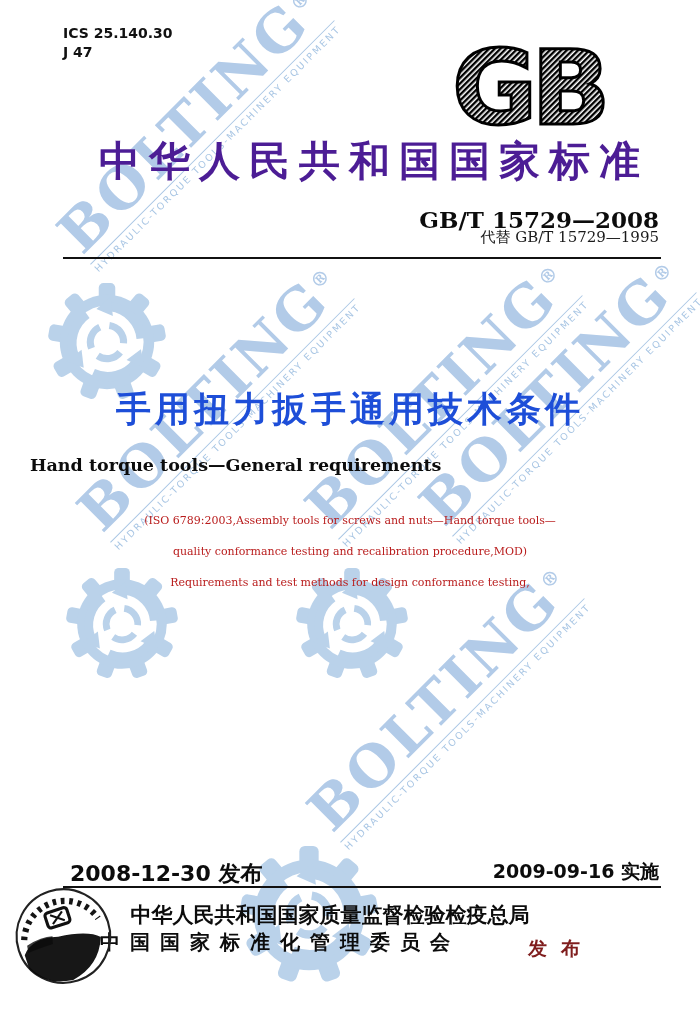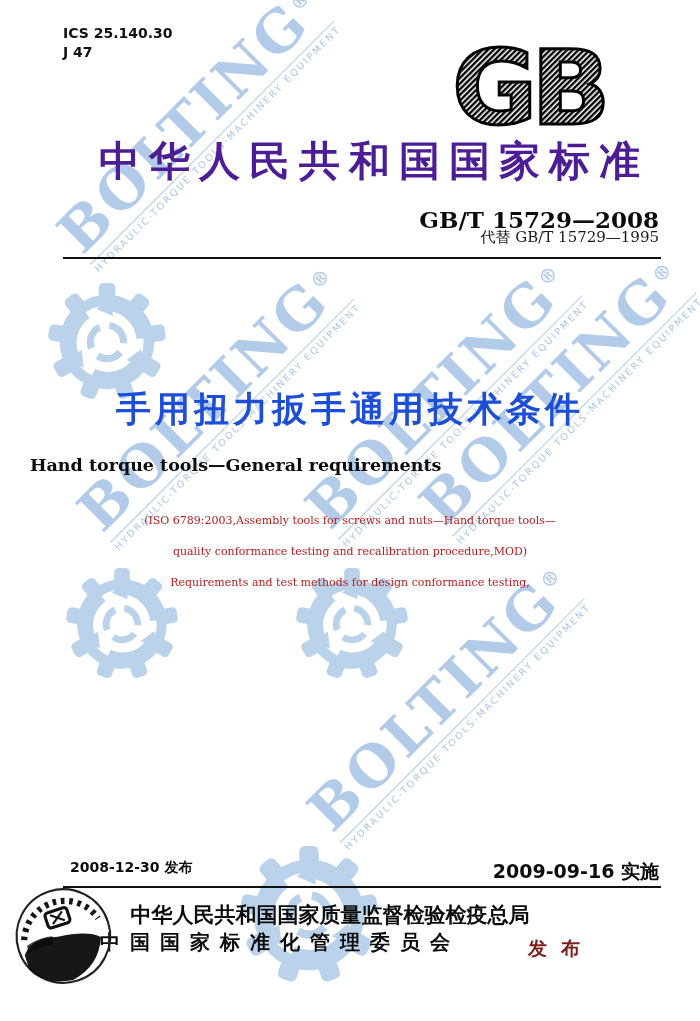--- a/index.html
+++ b/index.html
@@ -85,21 +85,21 @@
   }
   .iso-block{
     left:30px;top:505px;width:640px;text-align:center;
     font-size:11px;line-height:31px;color:#b91c1c;z-index:2;
   }
 
   
   .date-issue{
     left:70px;top:859px;
     font-family:"DejaVu Sans","Liberation Sans",sans-serif;
-    font-weight:bold;font-size:14px;color:#0c0c0c;z-index:2;
+    font-weight:bold;font-size:22px;color:#0c0c0c;z-index:2;
   }
   .date-impl{
     left:61px;top:859px;width:598px;text-align:right;
     font-family:"DejaVu Sans","Liberation Sans",sans-serif;
     font-weight:bold;font-size:19px;color:#0c0c0c;z-index:2;
   }
   .rule-bottom{left:63px;top:886px;width:598px;height:2px;background:#111;z-index:2;}
   .issuer1{
     left:100px;top:901px;width:460px;text-align:center;
     font-weight:bold;font-size:21px;color:#0c0c0c;white-space:nowrap;z-index:2;

